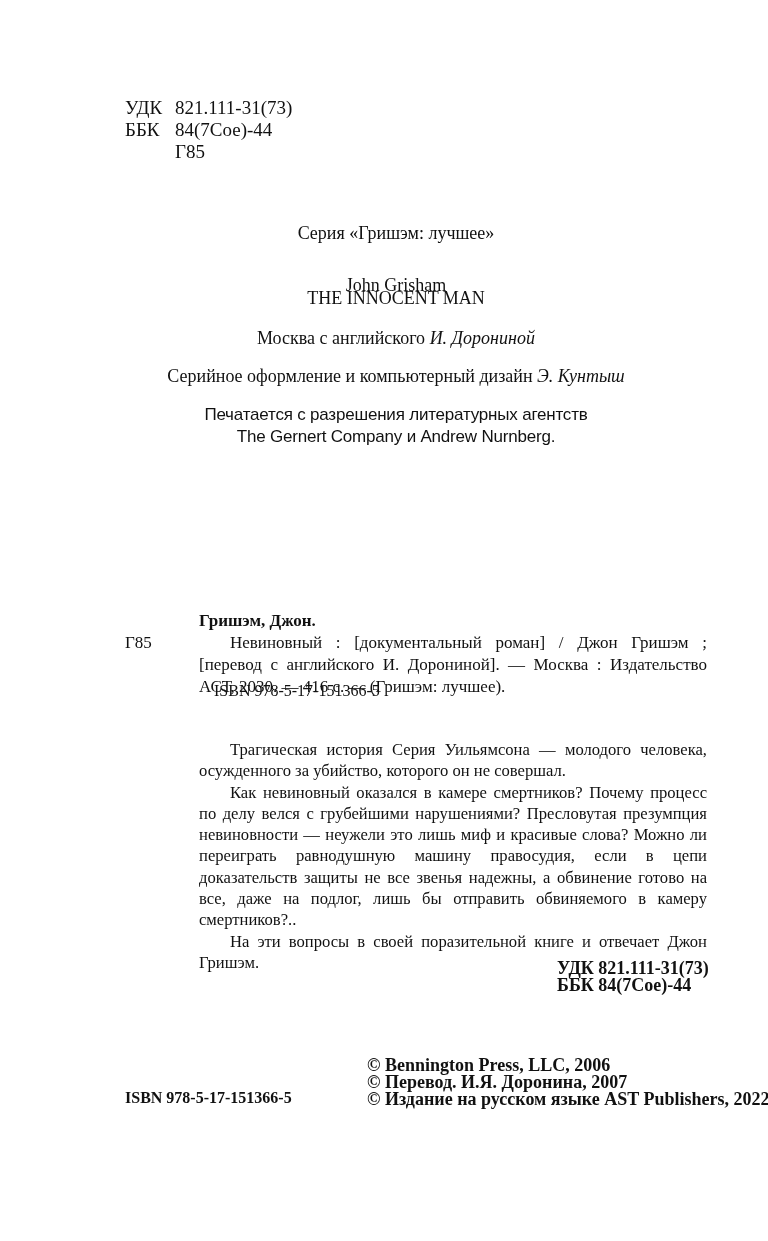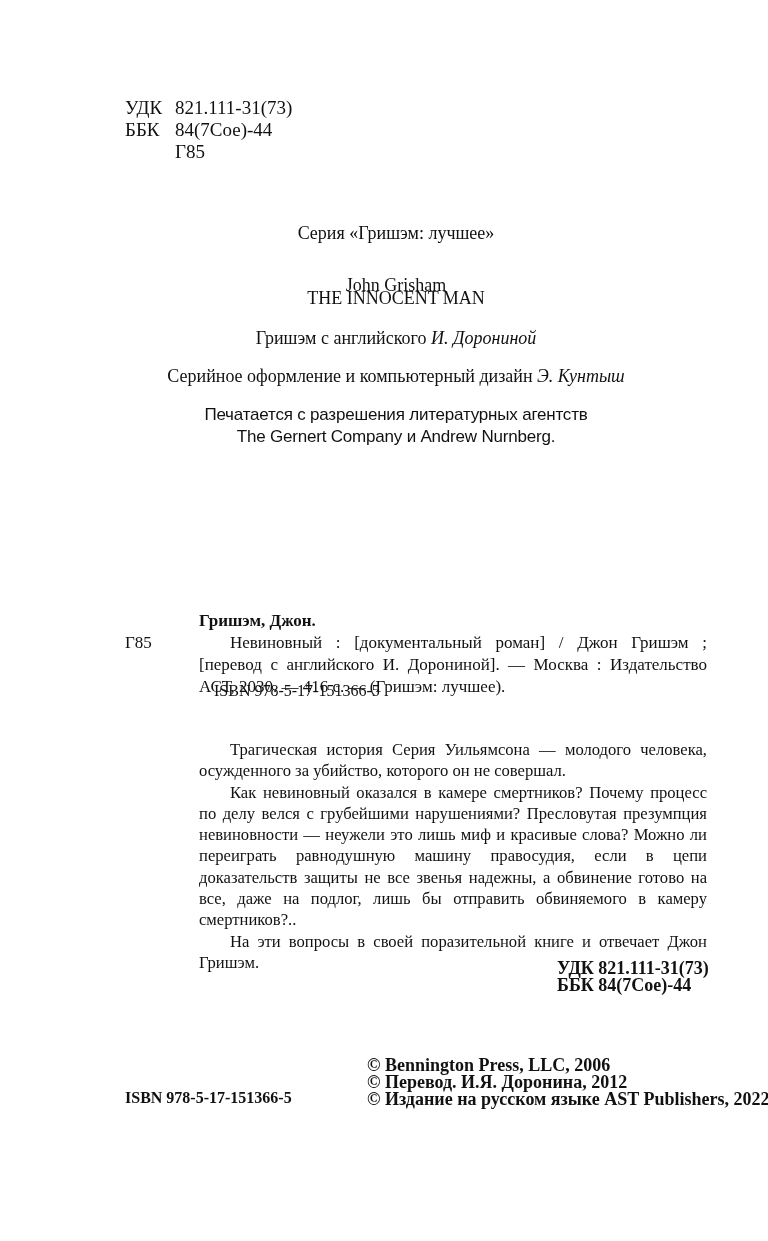--- a/index.html
+++ b/index.html
@@ -124,21 +124,21 @@
     <span class="classif-val">Г85</span>
   </div>
 </div>
 
 <div class="abs center-line" style="top:222px;">Серия «Гришэм: лучшее»</div>
 
 <div class="abs center-line" style="top:274px;">John Grisham</div>
 <div class="abs center-line" style="top:287px;">THE INNOCENT MAN</div>
 
 <div class="abs center-line" style="top:327px;">
-  <span>Гришэм с английского</span>
+  <span>Москва с английского</span>
   <span class="italic">И. Дорониной</span>
 </div>
 
 <div class="abs center-line" style="top:365px;">
   <span>Серийное оформление и компьютерный дизайн</span>
   <span class="italic">Э. Кунтыш</span>
 </div>
 
 <div class="abs center-line en" style="top:404px; font-size:17px;">Печатается с разрешения литературных агентств</div>
 <div class="abs center-line en" style="top:426px; font-size:17px;">The Gernert Company и Andrew Nurnberg.</div>
@@ -154,17 +154,17 @@
   <p>На эти вопросы в своей поразительной книге и отвечает Джон Гришэм.</p>
 </div>
 
 <div class="abs bold-small udk-right">
   <div>УДК 821.111-31(73)</div>
   <div>ББК 84(7Сое)-44</div>
 </div>
 
 <div class="abs bold-small copyrights">
   <div>© Bennington Press, LLC, 2006</div>
-  <div>© Перевод. И.Я. Доронина, 2012</div>
+  <div>© Перевод. И.Я. Доронина, 2007</div>
   <div>© Издание на русском языке AST Publishers, 2022</div>
 </div>
 
 <div class="abs isbn-bottom">ISBN 978-5-17-151366-5</div>
 
 </body></html>

